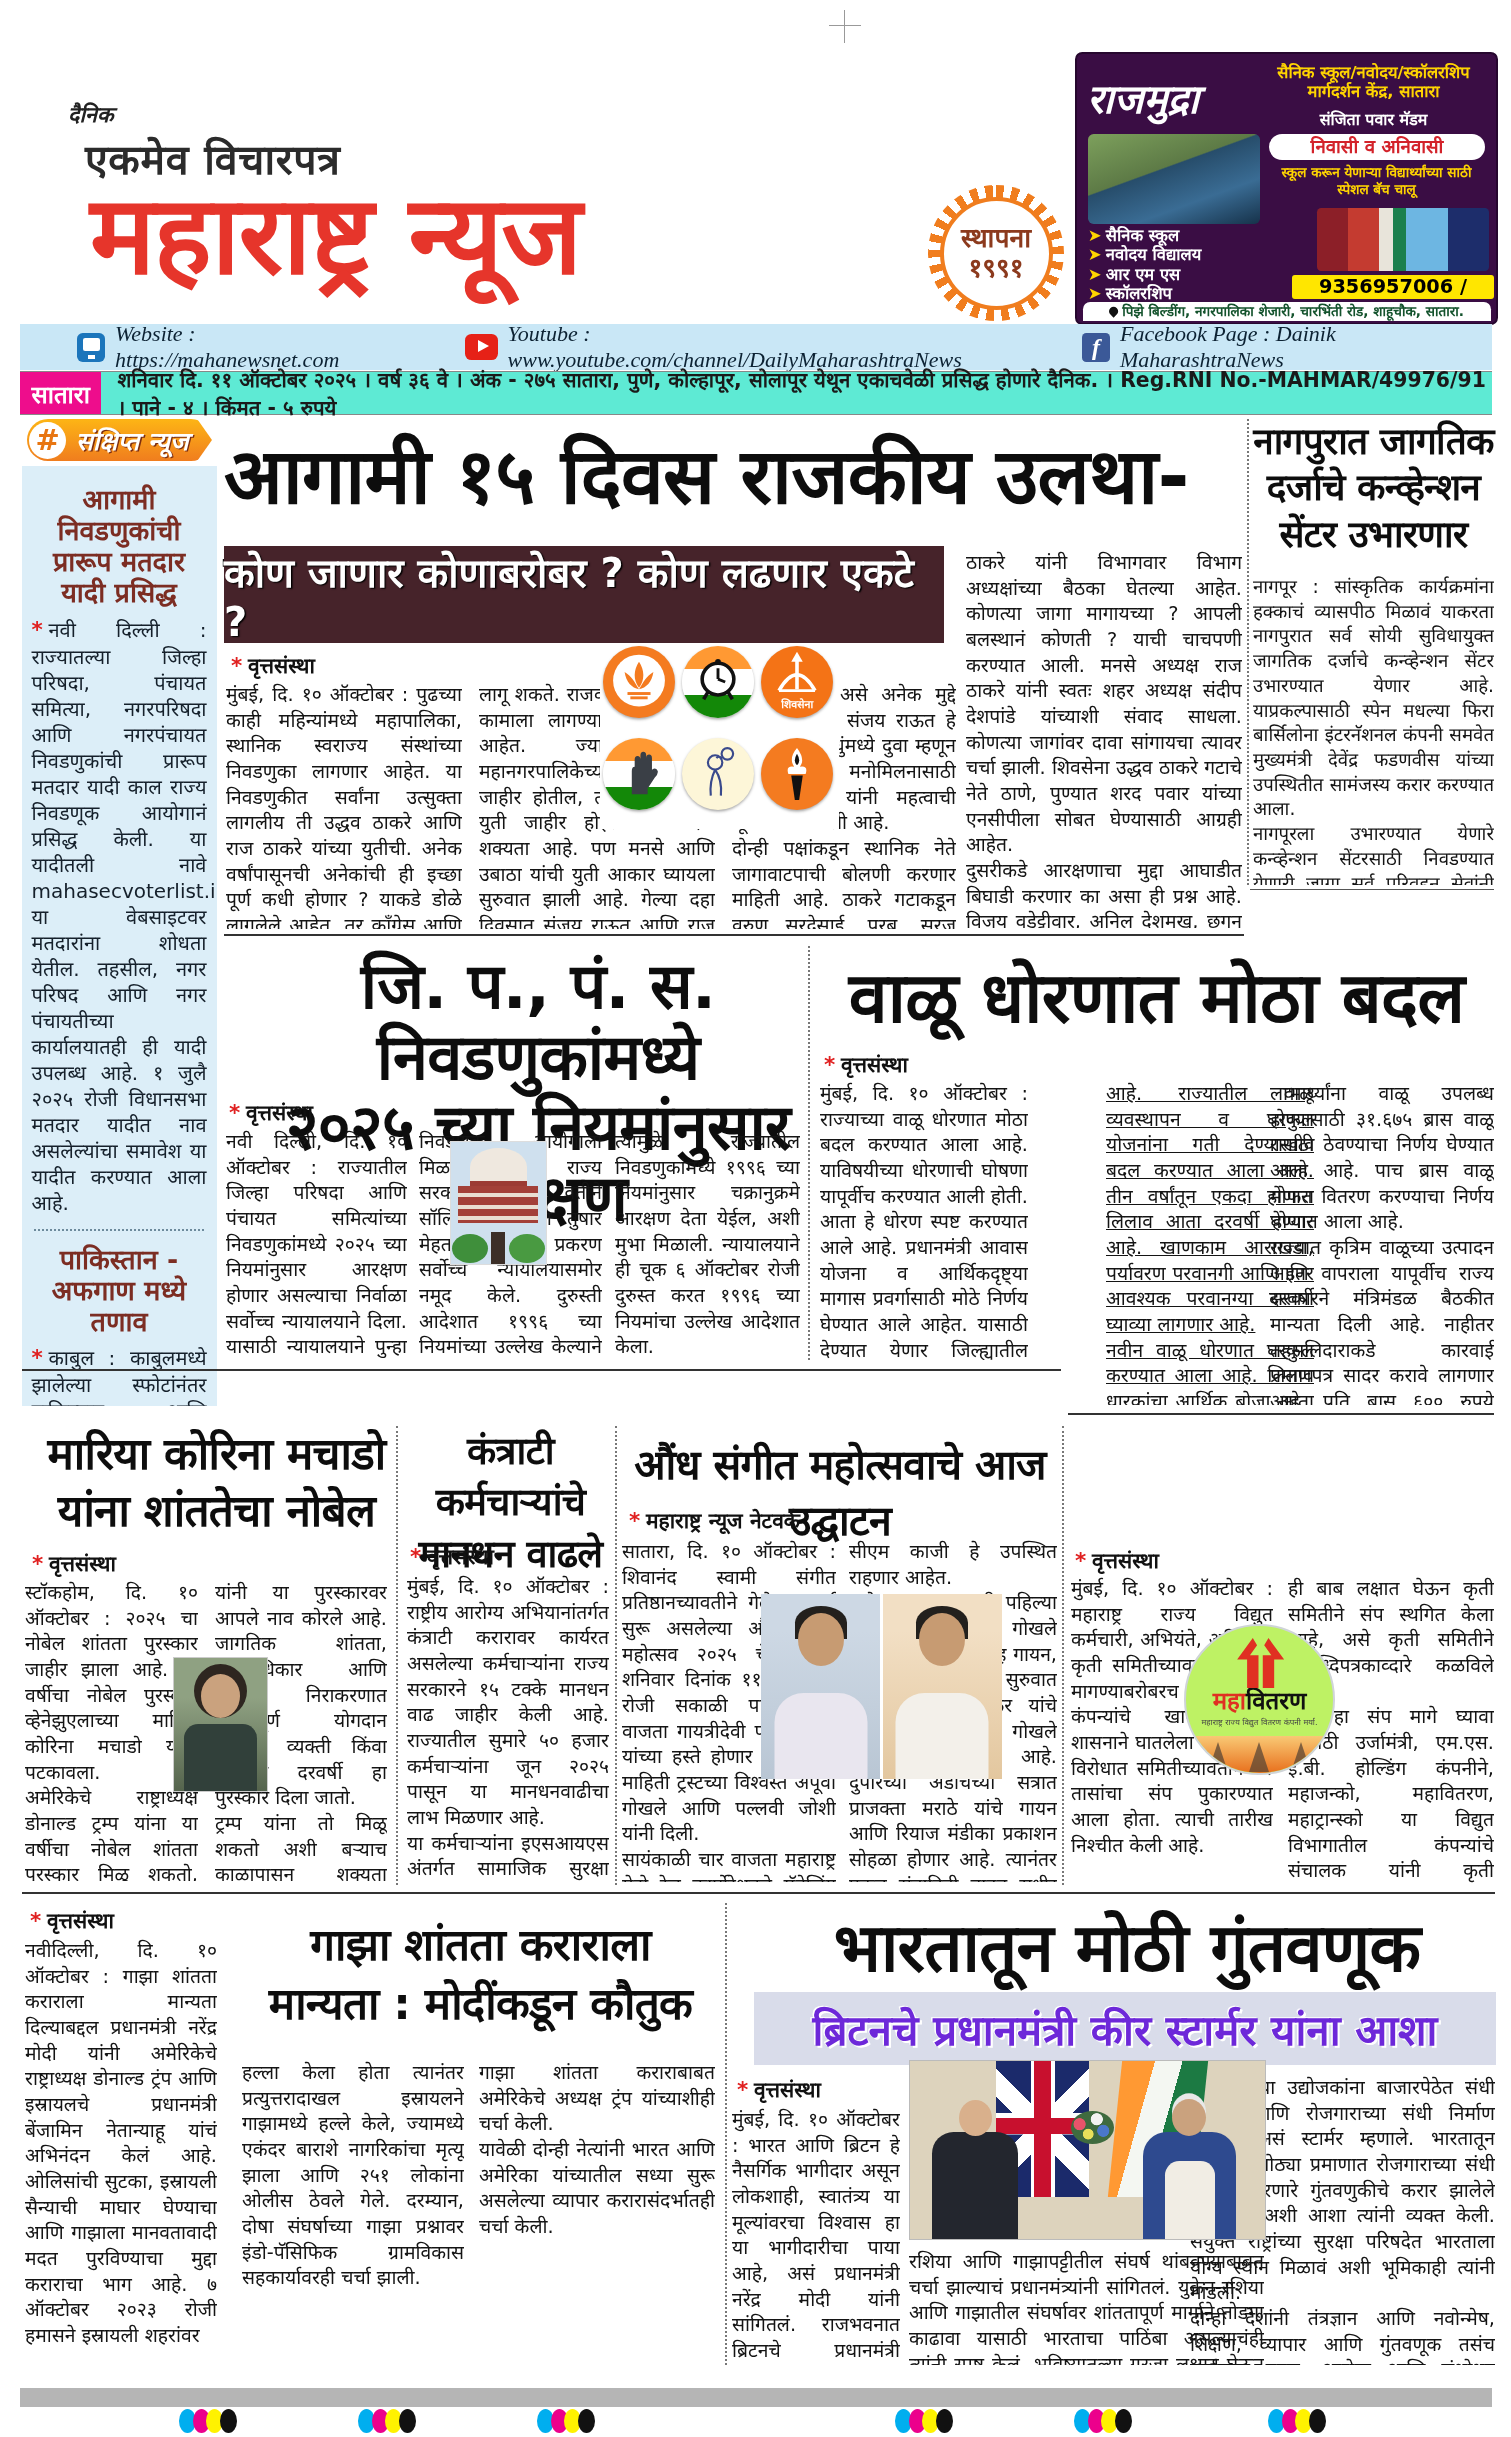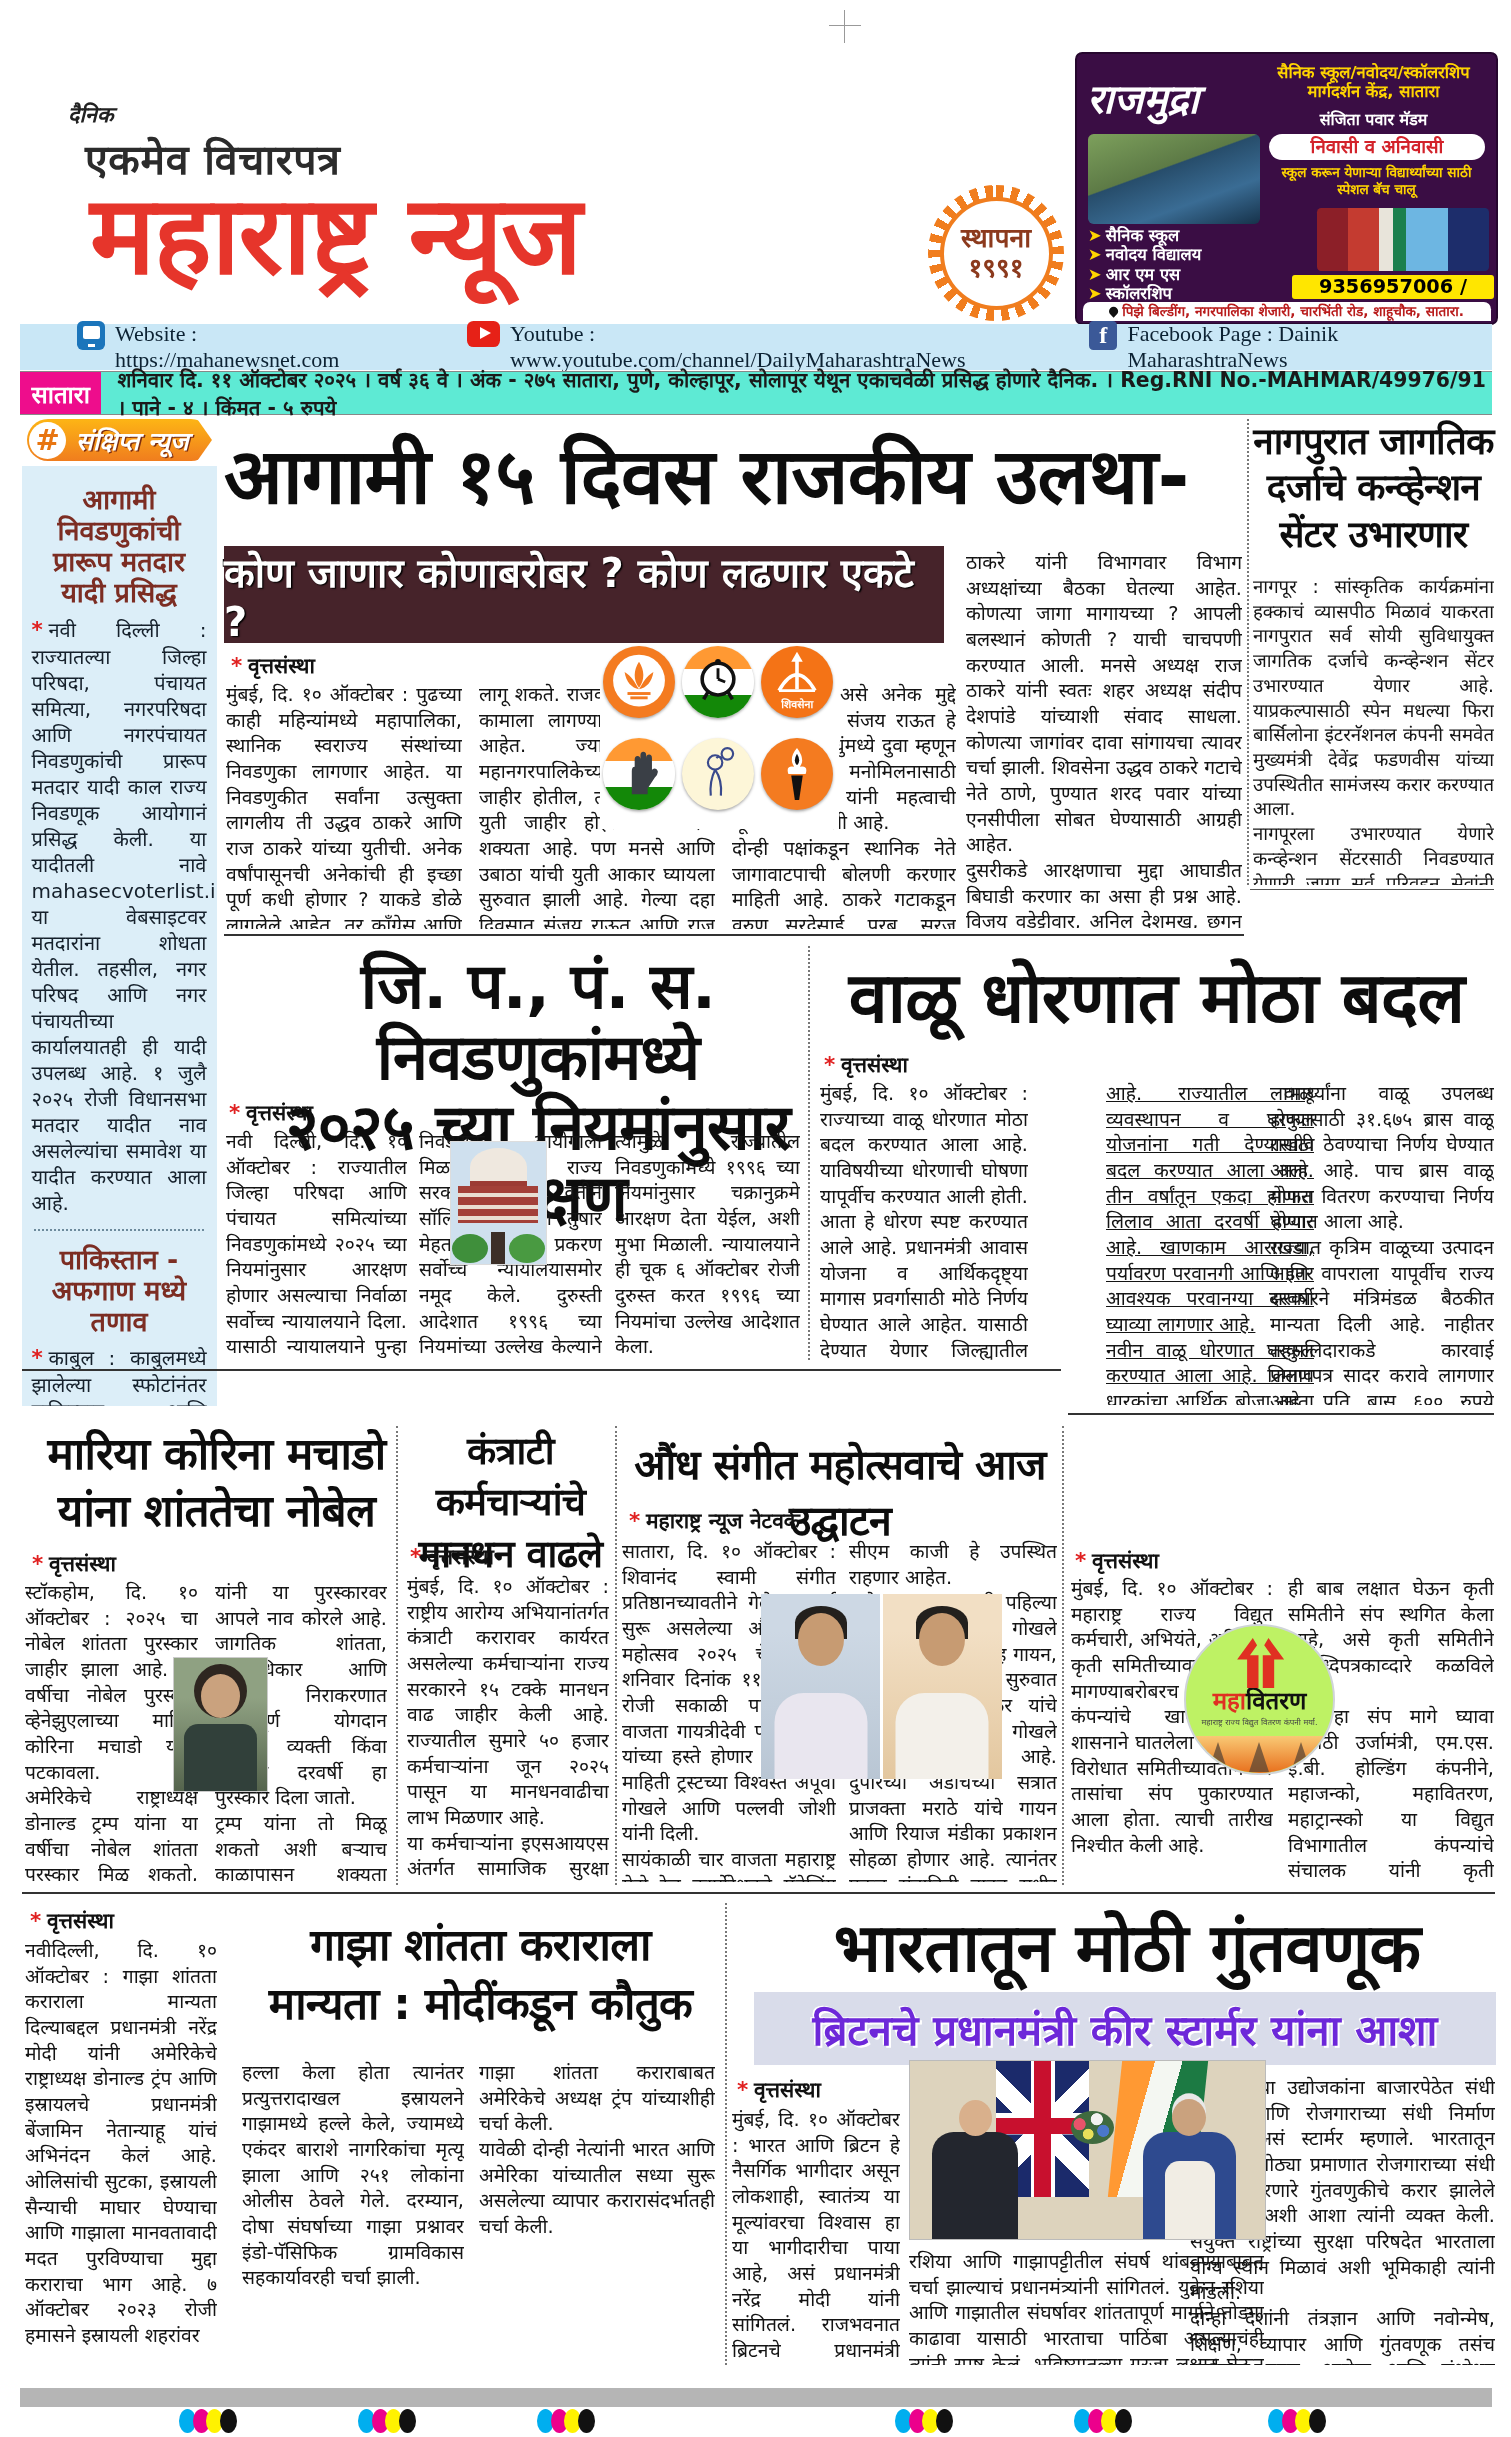--- a/index.html
+++ b/index.html
@@ -35,28 +35,28 @@
   .ad .pill{position:absolute;left:192px;top:80px;width:216px;height:26px;background:#fff;border-radius:13px;
     color:#d3222a;font-weight:bold;font-size:18.6px;text-align:center;line-height:26px;}
   .ad .batch{position:absolute;left:189px;top:110px;width:221px;font-size:13.6px;line-height:1.25;color:#ffd400;text-align:center;font-weight:bold;}
   .ad .photo2{position:absolute;left:240px;top:154px;width:172px;height:63px;border-radius:4.3px;overflow:hidden;
     background:linear-gradient(90deg,#8c1f28 0 18%,#c43b30 18% 36%,#e8e4da 36% 44%,#1b7f4d 44% 52%,#6db6e2 52% 76%,#1d2d6b 76% 100%);}
   .ad .bullets{position:absolute;left:10.7px;top:172px;width:183px;font-size:16.5px;font-weight:bold;color:#fff;line-height:1.18;}
   .ad .bullets .b{display:block;}
   .ad .arrow{color:#ffd400;margin-right:4.3px;}
   .ad .phone{position:absolute;left:215px;top:221px;width:202px;height:24px;background:#ffe600;color:#000;
     font-weight:bold;font-size:19.3px;text-align:center;line-height:24px;border-radius:2.9px;}
-  .ad .addr{position:absolute;left:5.7px;top:248px;width:408px;height:19.3px;background:#fff;color:#b91c1c;
+  .ad .addr{position:absolute;left:5.7px;top:248px;width:408px;height:19.3px;background:#fff;color:#14532d;
     font-weight:bold;font-size:13.6px;text-align:center;line-height:19.3px;border-radius:7.2px 7.2px 0 0;}
   .pin{display:inline-block;width:8.6px;height:8.6px;border-radius:50% 50% 50% 0;background:#111;transform:rotate(-45deg);margin-right:4.3px;}
 
   
   .social{left:20px;top:324px;width:1472px;height:46px;background:#c9e7f6;display:flex;align-items:center;gap:50px;
     font-family:"Liberation Serif",serif;font-size:22px;color:#0c2233;padding-left:57px;box-sizing:border-box;}
-  .sitem{display:flex;align-items:flex-start;gap:10px;}
+  .sitem{display:flex;align-items:center;gap:10px;font-style:italic;}
   .icon-web{width:29px;height:29px;border-radius:5.7px;background:#1b75bb;position:relative;}
   .icon-web::after{content:"";position:absolute;left:5.7px;top:5px;width:17px;height:13px;background:#fff;border-radius:2.1px;}
   .icon-web::before{content:"";position:absolute;left:10.7px;bottom:2.9px;width:7.2px;height:3.6px;background:#fff;}
   .icon-yt{width:34px;height:26px;border-radius:6.4px;background:#e62117;position:relative;}
   .icon-yt::after{content:"";position:absolute;left:13px;top:6.4px;border-left:11.5px solid #fff;border-top:6.4px solid transparent;border-bottom:6.4px solid transparent;}
   .icon-fb{width:29px;height:29px;border-radius:4.3px;background:#3b5998;color:#fff;font-weight:bold;font-size:24px;text-align:center;line-height:29px;font-family:"Liberation Serif",serif;}
   .dateline{left:20px;top:371px;width:1472px;height:44px;background:#5eead4;border-top:1.4px solid #888;border-bottom:1.4px solid #888;
     display:flex;align-items:center;box-sizing:border-box;justify-content:flex-end;}
   .city{background:#ee0d8c;color:#fff;font-weight:bold;font-size:24px;padding:4.3px 11.5px;margin-right:16px;}
   .dinfo{font-weight:bold;font-size:20.4px;color:#1a1a1a;}

